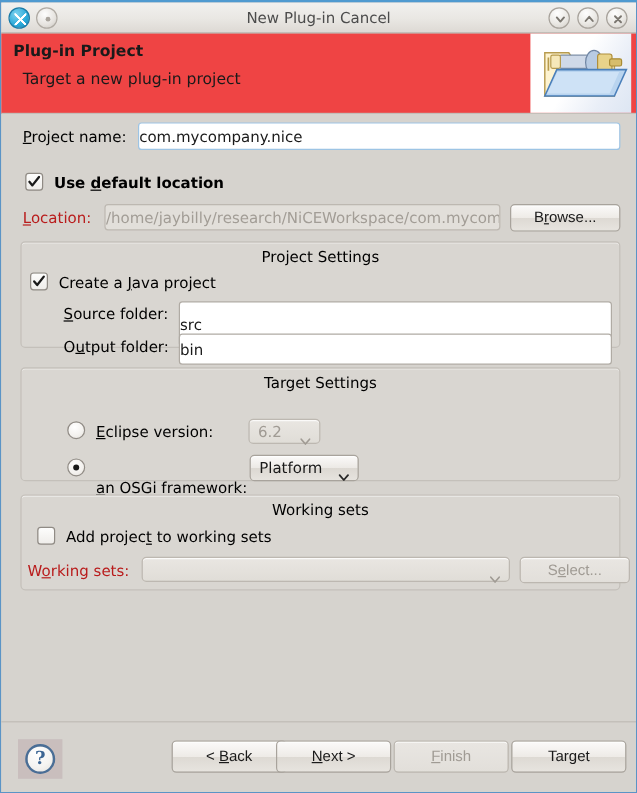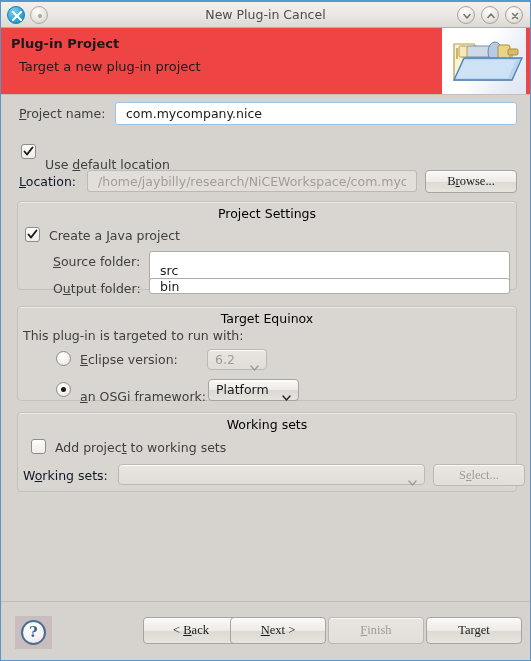--- a/index.html
+++ b/index.html
@@ -90,51 +90,51 @@
     background: linear-gradient(120deg, #ffffff 0%, #ffffff 45%, #e9eef7 75%, #dde6f3 100%);
   }
 
   
   #content {
     position: relative;
     height: 506px;
     background: #d6d3ce;
   }
 
-  .lbl { font-size: 12.5px; color: #404040; }
-  .lbl.dis { color: #0f172a; }
+  .lbl { font-size: 12.5px; color: #000000; }
+  .lbl.dis { color: #b91c1c; }
   .u { text-decoration: underline; }
 
   
   .tfield {
     background: #ffffff;
     border: 1px solid #b0aba4;
     border-radius: 3px;
     font-family: "DejaVu Sans", sans-serif;
     font-size: 12.5px;
     color: #1a1a1a;
-    padding: 0 10px;
+    padding: 0 0;
     outline: none;
   }
   .tfield.focused {
     border: 1px solid #9dc4e4;
     box-shadow: inset 0 0 0 1px #ffffff;
   }
   .tfield.dis {
     background: #e2dfda;
     color: #a29d96;
     border: 1px solid #bdb8b1;
   }
 
   
   .btn {
     background: linear-gradient(to bottom, #fbfaf9 0%, #eeebe7 50%, #ddd9d3 51%, #e7e4df 100%);
     border: 1px solid #a8a39c;
     border-radius: 4px;
-    font-family: Liberation Serif, serif;
+    font-family: Liberation Sans, sans-serif;
     font-size: 12.5px;
     color: #1a1a1a;
     text-align: center;
     box-shadow: inset 0 1px 0 rgba(255,255,255,0.8);
   }
   .btn.dis { color: #a09b94; border-color: #bcb7b0;
     background: linear-gradient(to bottom, #e9e6e2 0%, #e2dfda 100%); }
 
   
   .combo {
@@ -276,21 +276,21 @@
     <div style="position:absolute;left:18px;top:11px;" class="lbl"><span class="u">P</span>roject name:</div>
     <input class="tfield focused" type="text" style="position: absolute; left: 114px; top: 7px; width: 402px; height: 23px;" value="com.mycompany.nice">
 
     <div style="position:absolute;left:20px;top:49px;">
       <span class="cbox">
         <svg width="11" height="11" viewBox="0 0 11 11">
             <path d="M1.5 5.5 L4 8.5 L9.5 1.5" fill="none" stroke="#1a1a1a" stroke-width="1.9" stroke-linecap="round" stroke-linejoin="round"></path>
           </svg>
       </span>
     </div>
-    <div class="lbl" style="position:absolute;left:44px;top:62px;">Use <span class="u">d</span>efault location</div>
+    <div class="lbl" style="position:absolute;left:44px;top:50px;font-weight:bold;">Use <span class="u">d</span>efault location</div>
 
     <div class="lbl dis" style="position:absolute;left:18px;top:79px;"><span class="u">L</span>ocation:</div>
     <input class="tfield dis" type="text" readonly="" style="position: absolute; left: 86px; top: 75px; width: 330px; height: 22px;" value="/home/jaybilly/research/NiCEWorkspace/com.mycomp">
     <div class="btn" style="position:absolute;left:424px;top:75px;width:92px;height:23px;line-height:21px;">B<span class="u">r</span>owse...</div>
 
     <div class="group" style="left:16px;top:106px;width:500px;height:89px;">
       <div class="gtitle">Project Settings</div>
 
       <div style="position:absolute;left:7px;top:25px;">
         <span class="cbox">
@@ -298,45 +298,44 @@
               <path d="M1.5 5.5 L4 8.5 L9.5 1.5" fill="none" stroke="#1a1a1a" stroke-width="1.9" stroke-linecap="round" stroke-linejoin="round"></path>
             </svg>
         </span>
       </div>
       <div class="lbl" style="position:absolute;left:31px;top:26px;">Create a <span class="u">J</span>ava project</div>
 
       <div class="lbl" style="position:absolute;left:35px;top:52px;"><span class="u">S</span>ource folder:</div>
       <input class="tfield" type="text" style="position: absolute; left: 131px; top: 49px; width: 361px; height: 38px;" value="src">
 
       <div class="lbl" style="position:absolute;left:35px;top:79px;">O<span class="u">u</span>tput folder:</div>
-      <input class="tfield" type="text" style="position: absolute; left: 131px; top: 76px; width: 361px; height: 16px;" value="bin">
+      <input class="tfield" type="text" style="position: absolute; left: 131px; top: 76px; width: 361px; height: 26px;" value="bin">
     </div>
 
     <div class="group" style="left:16px;top:211px;width:500px;height:95px;">
-      <div class="gtitle">Target Equinox</div>
-
-      <div class="lbl" style="position:absolute;left:5px;top:21px;">This plug-in is targeted to run with:</div>
+      <div class="gtitle">Target Settings</div>
+
 
       <div style="position:absolute;left:38px;top:44px;">
         <span class="radio"></span>
       </div>
       <div class="lbl" style="position:absolute;left:62px;top:45px;"><span class="u">E</span>clipse version:</div>
       <div class="combo dis" style="position:absolute;left:189px;top:42px;width:60px;height:21px;line-height:19px;">
         <span class="cval">6.2</span>
         <span class="carrow">
           <svg width="9" height="6" viewBox="0 0 9 6">
               <path d="M1 1 L4.5 5 L8 1" fill="none" stroke="#a09b94" stroke-width="1.4" stroke-linecap="round" stroke-linejoin="round"></path>
             </svg>
         </span>
       </div>
 
       <div style="position:absolute;left:38px;top:75px;">
         <span class="radio"><span class="dot"></span></span>
       </div>
-      <div class="lbl" style="position:absolute;left:62px;top:82px;"><span class="u">a</span>n OSGi framework:</div>
+      <div class="lbl" style="position:absolute;left:62px;top:92px;"><span class="u">a</span>n OSGi framework:</div>
       <div class="combo" style="position:absolute;left:190px;top:72px;width:91px;height:22px;line-height:20px;">
         <span class="cval">Platform</span>
         <span class="carrow">
           <svg width="9" height="6" viewBox="0 0 9 6">
               <path d="M1 1 L4.5 5 L8 1" fill="none" stroke="#2a2a2a" stroke-width="1.5" stroke-linecap="round" stroke-linejoin="round"></path>
             </svg>
         </span>
       </div>
     </div>
 

